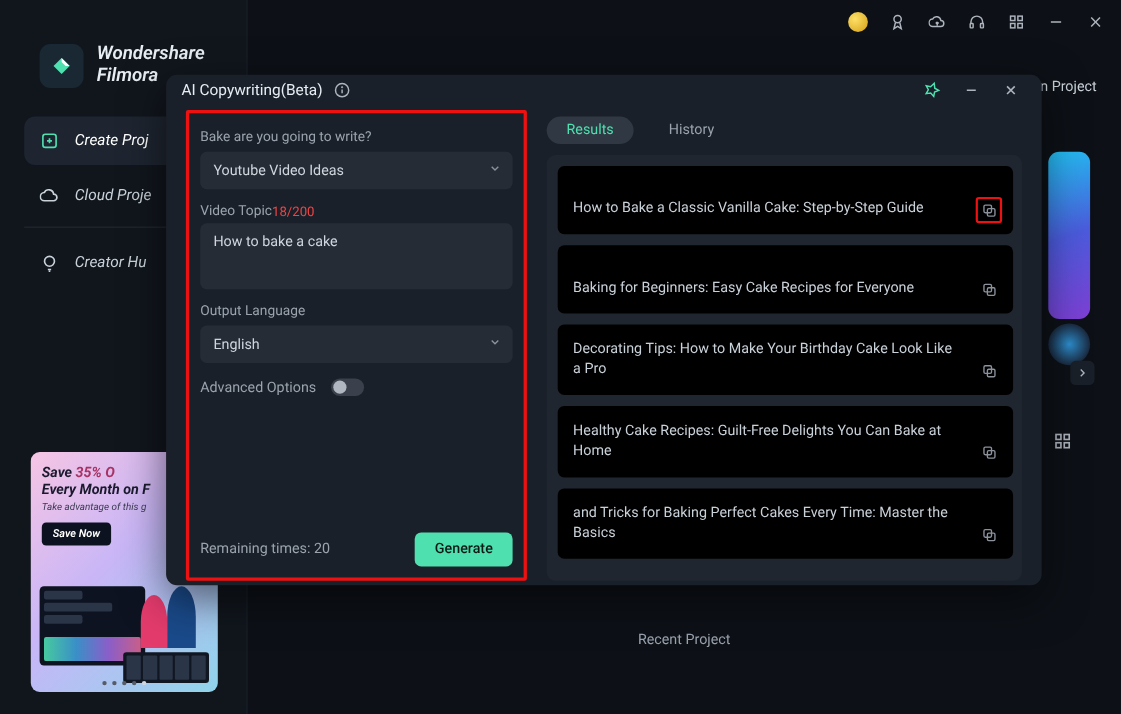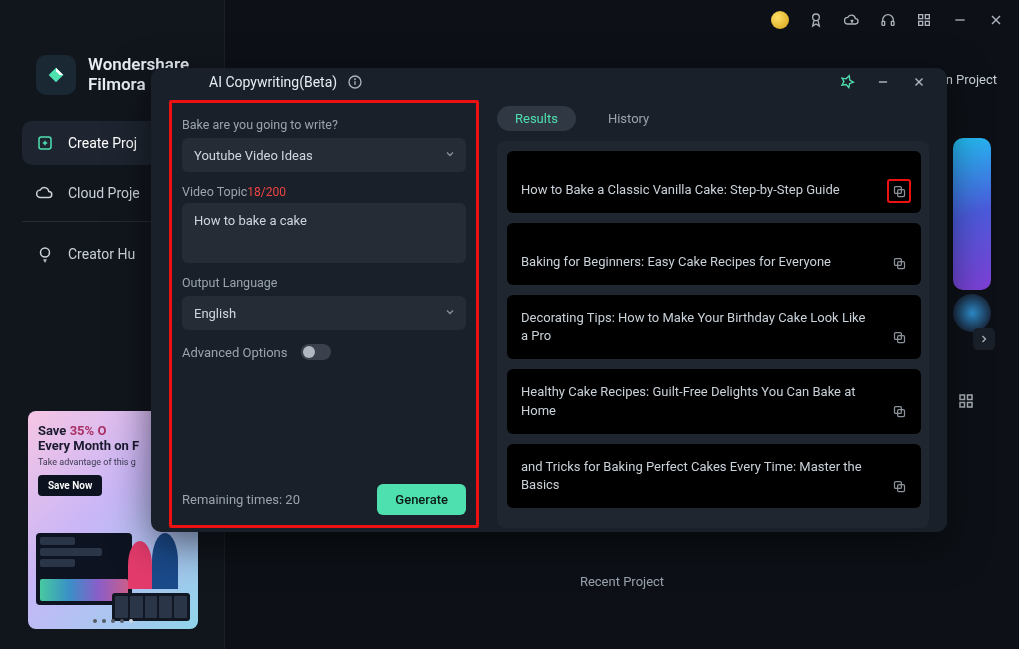--- a/index.html
+++ b/index.html
@@ -5,21 +5,21 @@
   * { margin: 0; padding: 0; box-sizing: border-box; font-family: -apple-system, BlinkMacSystemFont, "Segoe UI", Roboto, sans-serif; }
   body { background: #0d1117; color: #c9d1d9; width: 1019px; height: 649px; overflow: hidden; position: relative; }
 
   
   .titlebar { position: absolute; top: 0; left: 0; right: 0; height: 40px; display: flex; justify-content: flex-end; align-items: center; gap: 18px; padding-right: 14px; }
   .titlebar .ticon { width: 18px; height: 18px; display:flex; align-items:center; justify-content:center; color:#aeb4bd; cursor:pointer; }
   .titlebar .circ { width:18px; height:18px; border-radius:50%; background: radial-gradient(circle at 35% 35%, #ffe066, #d4a017); }
   .titlebar svg { width:16px; height:16px; }
 
   
-  .sidebar { position:absolute; top:0; left:0; bottom:0; width:225px; background:#11161d; border-right:1px solid #1a2029; padding-top:55px; }
+  .sidebar { position:absolute; top:0; left:0; bottom:0; width:225px; background:#11161d; border-right:1px solid #1a2029; padding-top:40px;font-style:italic; }
   .brand { display:flex; align-items:center; gap:12px; padding:0 0 26px 36px; }
   .brand-logo { width:40px; height:40px; border-radius:10px; background:#1a2833; display:flex; align-items:center; justify-content:center; }
   .brand-logo svg { width:22px; height:22px; }
   .brand-text { display:flex; flex-direction:column; line-height:1.15; }
   .brand-text .line1 { font-size:17px; font-weight:600; color:#e6edf3; }
   .brand-text .line2 { font-size:17px; font-weight:600; color:#e6edf3; }
 
   .nav { padding: 0 22px; }
   .nav-item { display:flex; align-items:center; gap:14px; height:44px; border-radius:10px; padding:0 14px; font-size:14px; color:#c9d1d9; cursor:pointer; margin-bottom:6px; }
   .nav-item.active { background:#1e2530; color:#fff; }
@@ -52,21 +52,21 @@
   .main { position:absolute; left:225px; right:0; top:40px; bottom:0; }
   .proj-link { position:absolute; right:22px; top:32px; font-size:13px; color:#c9d1d9; }
   .grad-card { position:absolute; right:28px; top:98px; width:38px; height:152px; border-radius:10px; background:linear-gradient(160deg,#22c1f3,#4b5bdc,#7e3fd4); }
   .glow { position:absolute; right:28px; top:254px; width:38px; height:38px; border-radius:50%; background:radial-gradient(circle,#2e8fcf 0%,#1a2a40 70%); }
   .chevbtn { position:absolute; right:24px; top:288px; width:22px; height:22px; background:#1a2029; border-radius:5px; display:flex; align-items:center; justify-content:center; color:#aeb4bd; }
   .grid-ic { position:absolute; right:44px; top:352px; width:18px; height:18px; color:#aeb4bd; }
   .recent { position:absolute; left:50%; transform:translateX(-50%); top:534px; font-size:13px; color:#9aa3ae; }
 
   
   .modal { position:absolute; left:151px; top:68px; width:796px; height:464px; background:#1a2029; border-radius:10px; box-shadow:0 12px 40px rgba(0,0,0,.55); z-index:50; display:flex; flex-direction:column; }
-  .mhead { height:42px; display:flex; align-items:center; padding:0 14px;margin-left:44px; }
+  .mhead { height:42px; display:flex; align-items:center; padding:0 14px; }
   .mtitle { font-size:14px; color:#e6edf3; }
   .minfo { margin-left:10px; width:16px; height:16px; color:#aeb4bd; }
   .mhead .sp { flex:1; }
   .mhead .hicon { width:28px; height:28px; display:flex; align-items:center; justify-content:center; color:#aeb4bd; cursor:pointer; margin-left:8px; }
   .mhead .pin { color:#4fe0b0; }
   .mbody { flex:1; display:flex; gap:18px; padding: 4px 18px 16px; }
 
   
   .left { width:310px; border:3px solid #e11; border-radius:2px; padding:8px 10px 10px; display:flex; flex-direction:column; position:relative; }
   .lbl { font-size:12.5px; color:#9aa3ae; margin:6px 0 6px; }

